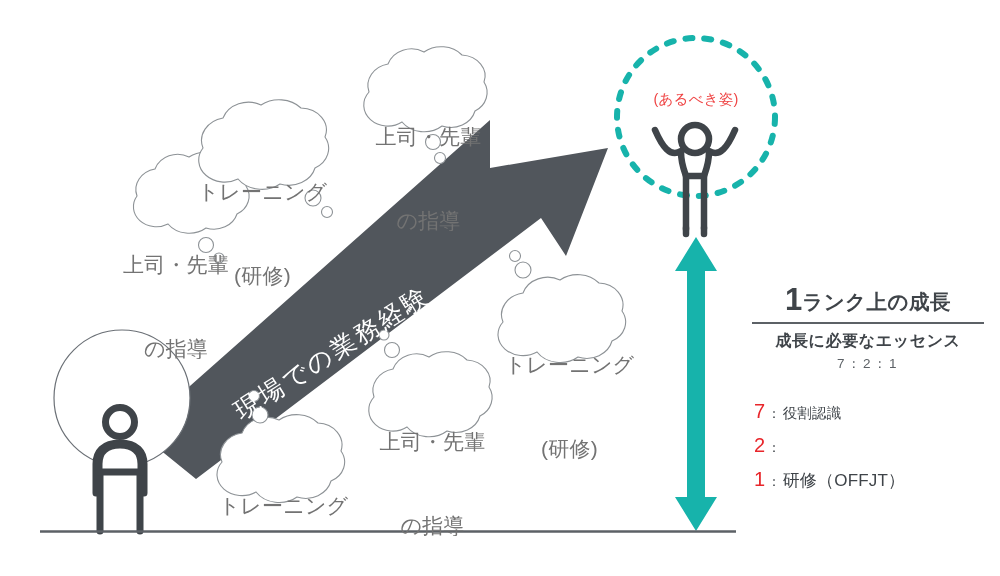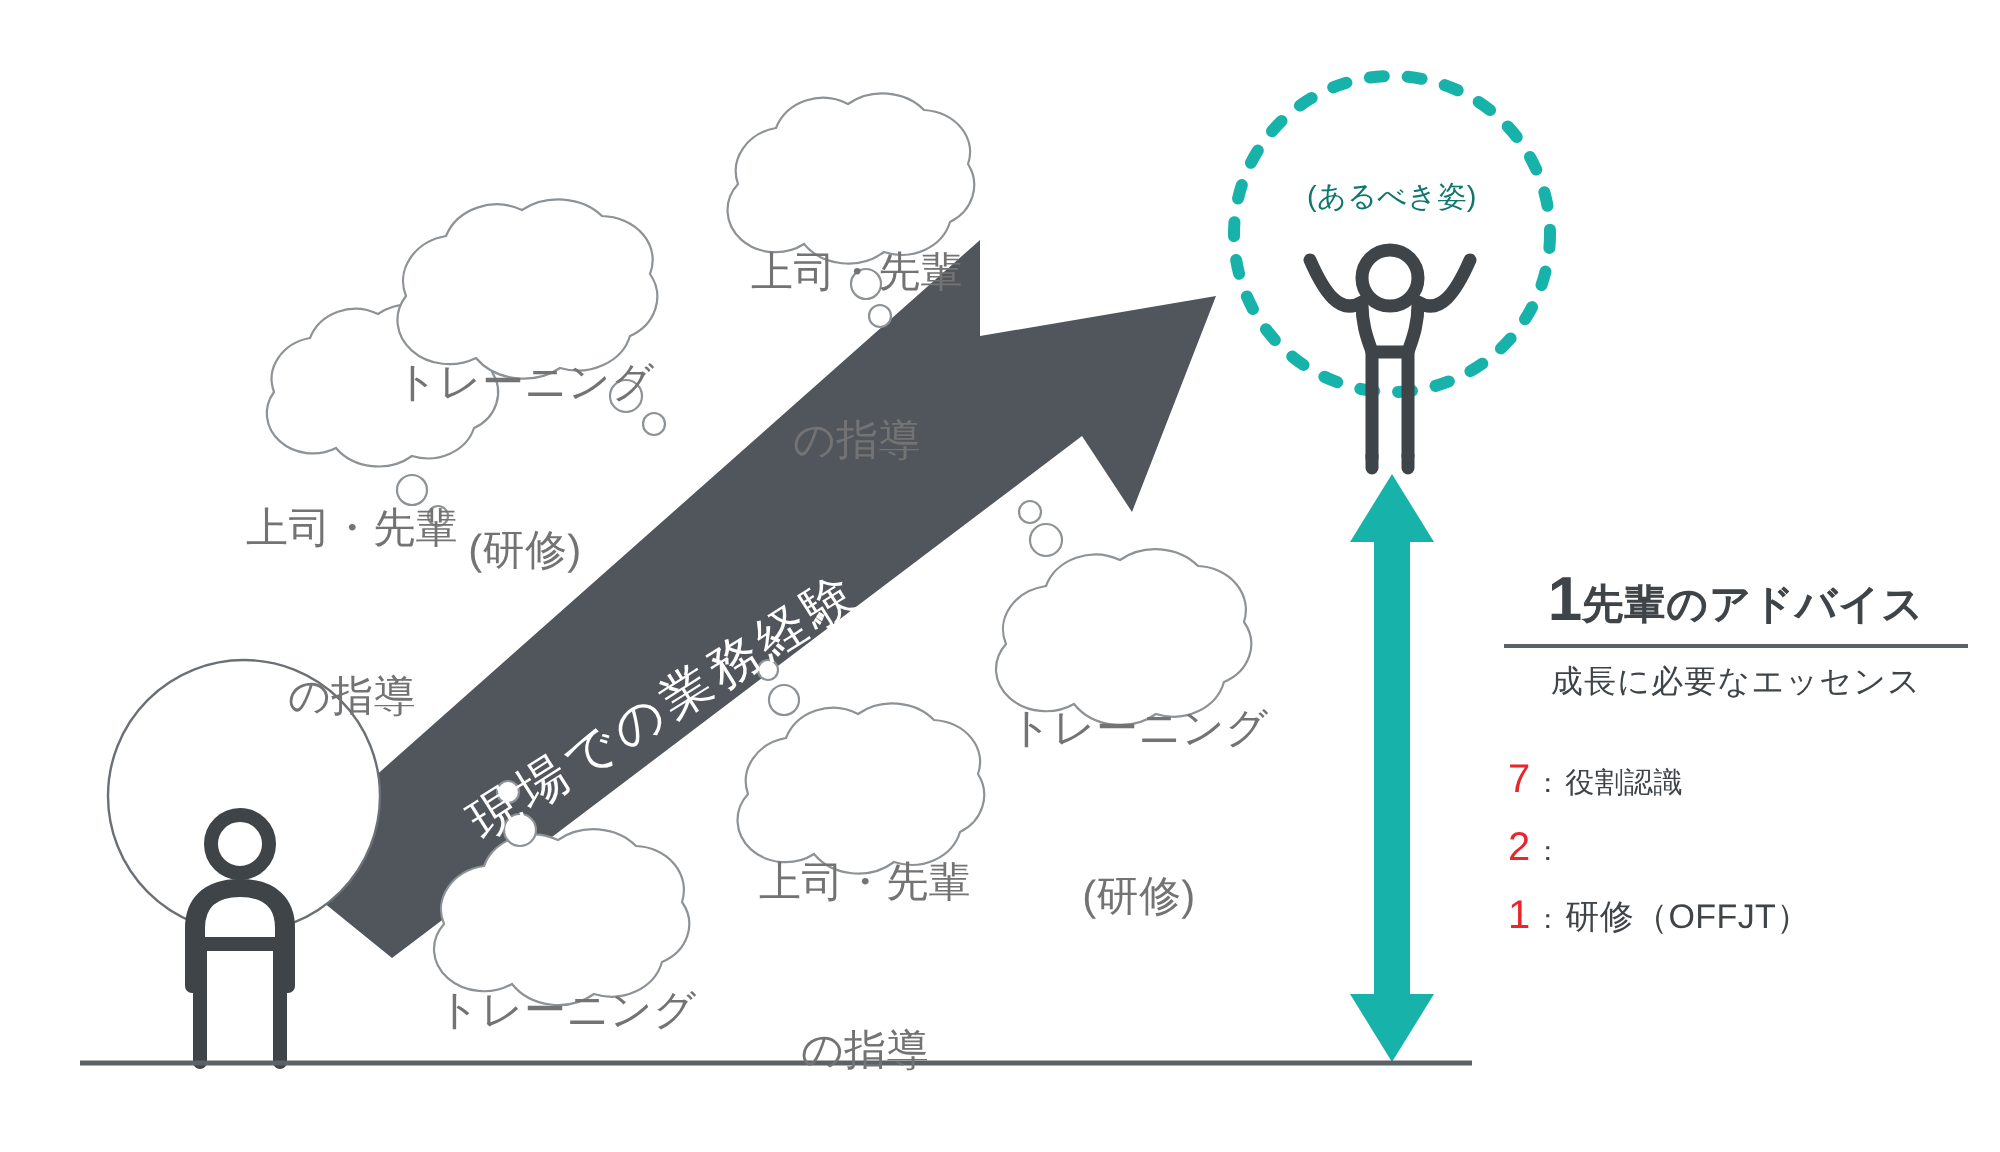--- a/index.html
+++ b/index.html
@@ -51,21 +51,21 @@
   }
 
   .goal-title {
     font-size: 21px;
     letter-spacing: .5px;
     color: #3f4449;
   }
   .goal-sub {
     font-size: 14.5px;
     letter-spacing: .2px;
-    color: #0f766e;
+    color: #ef4444;
   }
 
   .arrow-label {
     position: absolute;
     font-size: 25px;
     letter-spacing: 3px;
     color: #ffffff;
     white-space: nowrap;
     transform-origin: 0 0;
   }
@@ -92,21 +92,21 @@
   }
   .panel-heading .head-rest {
     font-size: 20.5px;
     font-weight: bold;
     color: #3f4449;
     letter-spacing: .5px;
   }
   .panel-sub1 {
     text-align: center;
     font-size: 16px;
-    font-weight: normal;
+    font-weight: bold;
     color: #3f4449;
     margin-top: 7px;
     letter-spacing: .6px;
     white-space: nowrap;
   }
   .panel-sub2 {
     text-align: center;
     font-size: 13.5px;
     color: #5c6166;
     margin-top: 3px;
@@ -278,23 +278,24 @@
   <div class="txt bubble-label" style="left:217px; top:437px; width:133px;">
     <div>トレーニング</div>
     <div>(研修)</div>
   </div>
 
 
   <div class="txt goal-sub" style="left:626px; top:90px; width:140px;">(あるべき姿)</div>
 
   <div id="panel">
     <div class="panel-heading">
-      <span class="big-num">1</span><span class="head-rest">先輩のアドバイス</span>
+      <span class="big-num">1</span><span class="head-rest">ランク上の成長</span>
     </div>
     <div class="panel-sub1">成長に必要なエッセンス</div>
+    <div class="panel-sub2">7：2：1</div>
 
     <div class="legend">
       <div class="legend-row">
         <span class="legend-num">7</span>
         <span class="legend-colon">：</span>
         <span class="legend-text">役割認識</span>
       </div>
       <div class="legend-row">
         <span class="legend-num">2</span>
         <span class="legend-colon">：</span>

